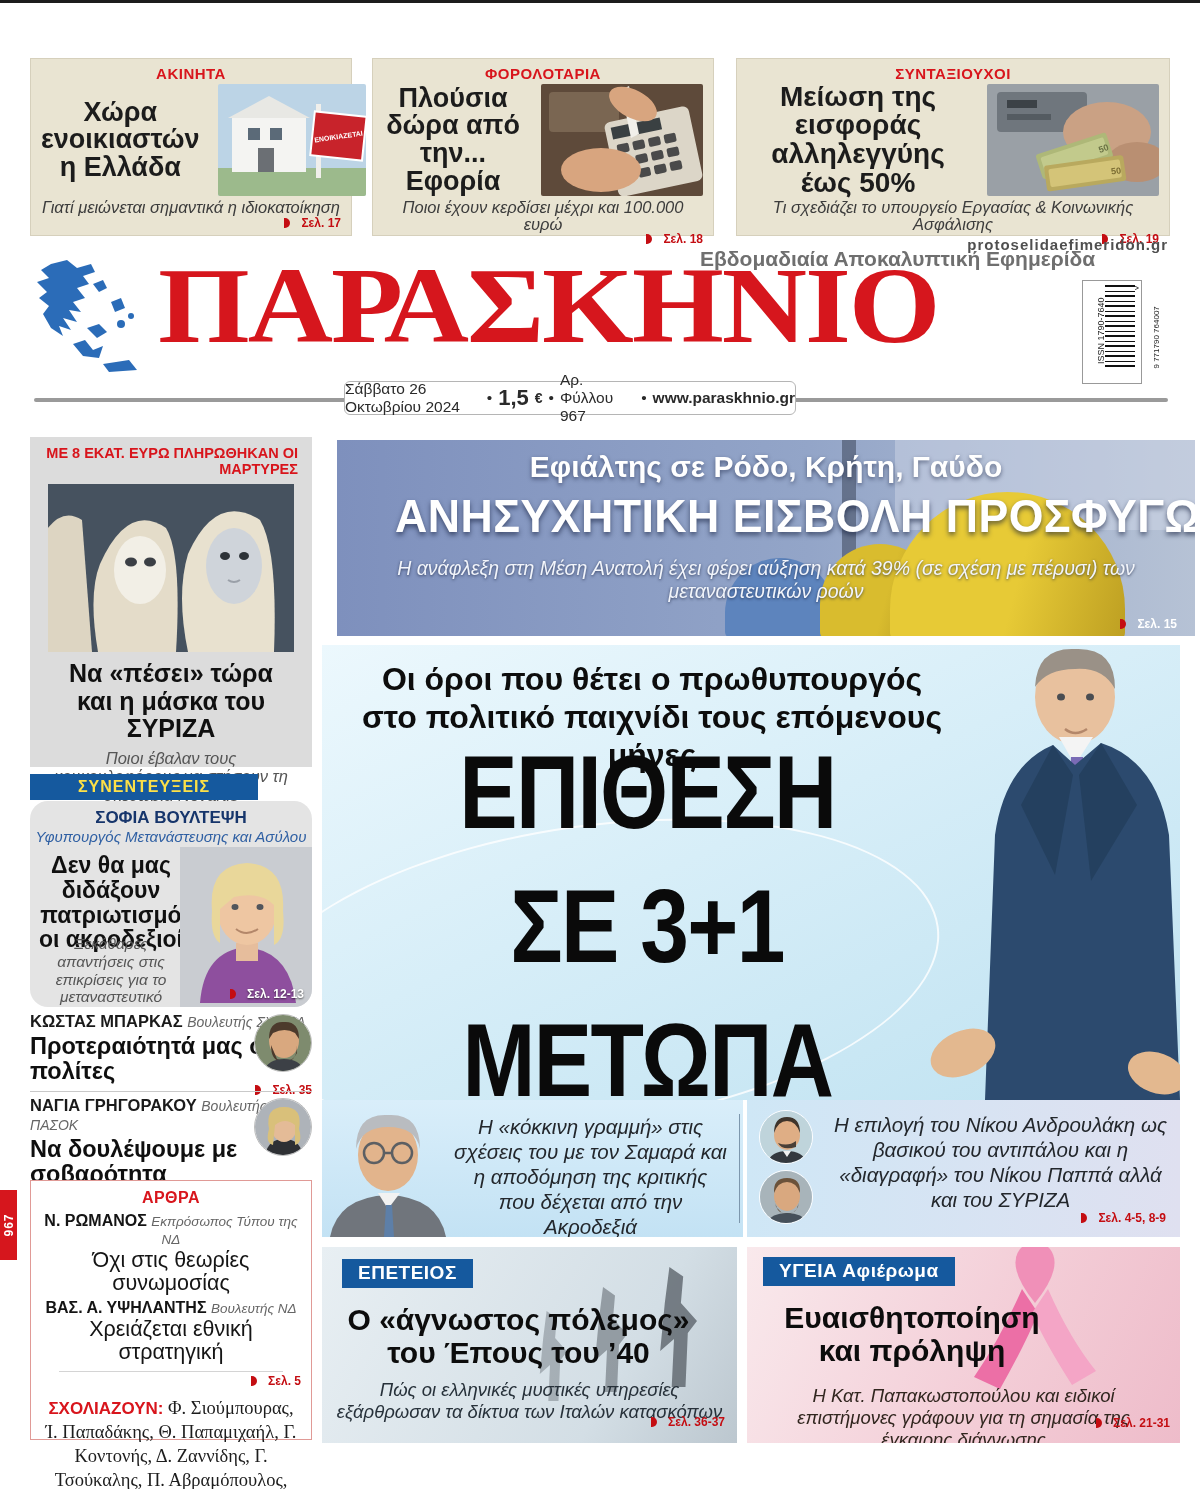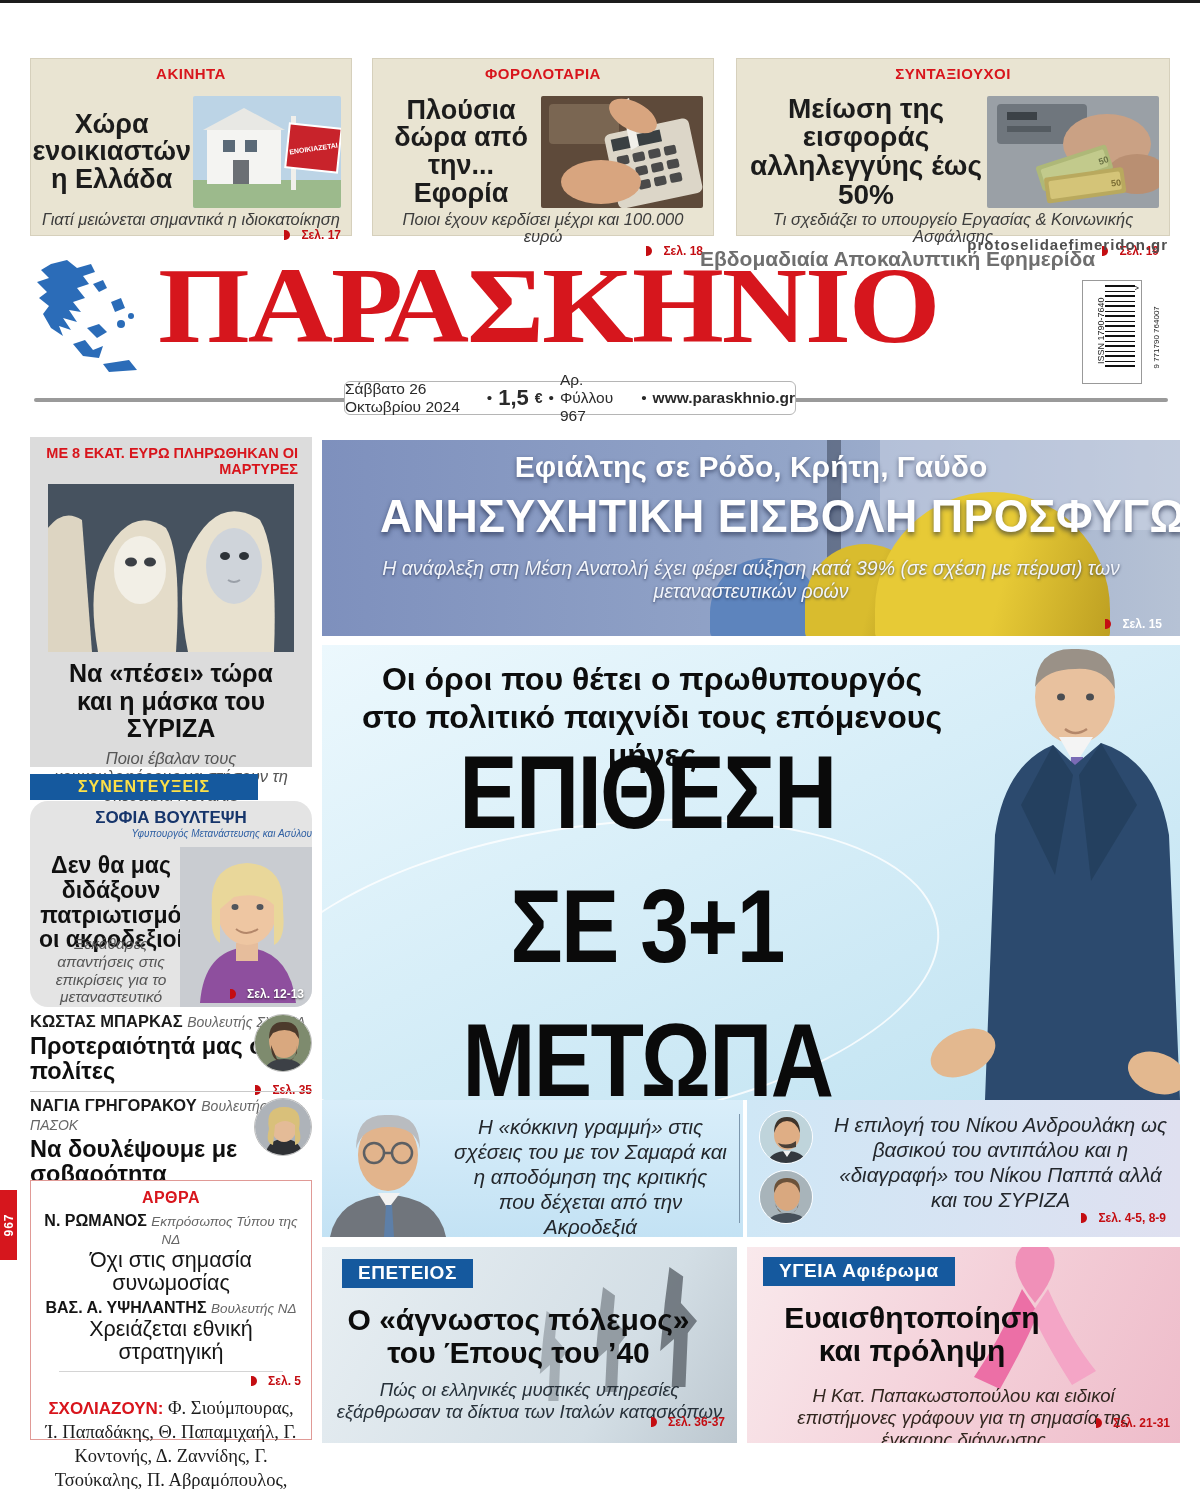--- a/index.html
+++ b/index.html
@@ -3,21 +3,21 @@
 <meta charset="utf-8">
 <style>
   * { margin:0; padding:0; box-sizing:border-box; }
   body { background:#ffffff; font-family:"Liberation Sans", sans-serif; }
   .sheet { position:relative; width:1200px; height:1489px; background:#fff; overflow:hidden; }
   .topline { position:absolute; left:0; top:0; width:100%; height:3px; background:#1d1d1d; }
 
   
   .teaser { position:absolute; top:58px; height:178px; background:#e9e4d2; border:1px solid #d6d0bc; padding:6px 10px 4px; }
   .teaser .cat { text-align:center; color:#d8151c; font-weight:bold; font-size:15px; letter-spacing:.5px; }
-  .teaser .trow { display:flex; align-items:center; gap:2px; margin-top:14px; height:112px;justify-content:flex-end; }
+  .teaser .trow { display:flex; align-items:center; gap:18px; margin-top:2px; height:112px; }
   .teaser .thead { flex:1; text-align:center; font-weight:bold; color:#1c1c1c; line-height:1.02; }
   .teaser .tphoto { position:relative; overflow:hidden; border-radius:2px; flex:none; }
   .teaser .tsub { font-style:italic; color:#3c3c3c; font-size:16.5px; text-align:center; margin-top:3px; line-height:1; }
   .page-ref { display:flex; align-items:center; justify-content:flex-end; gap:11px; color:#c40d12; font-weight:bold; font-size:12px; }
   .page-ref .marker { width:6px; height:10px; background:#c40d12; border-radius:0 7px 7px 0; }
   .page-ref.white { color:#fff; } .page-ref.white .marker { background:#c40d12; }
 
   
   .watermark { position:absolute; top:236px; right:32px; font-size:15px; font-weight:bold; color:#4f4f4f; letter-spacing:1px; }
   .tagline { position:absolute; top:247px; left:700px; font-size:21px; font-weight:bold; color:#6f6f6f; }
@@ -36,21 +36,21 @@
   
   .lp { position:absolute; left:30px; width:282px; }
   .novartis { top:437px; height:330px; background:#dcdcdc; padding:8px 14px; }
   .novartis .kick { color:#d8151c; font-weight:bold; font-size:14.5px; text-align:right; }
   .novartis .photo { position:relative; margin:7px 4px 8px; height:168px; background:#46525f; overflow:hidden; }
   .novartis h2 { font-size:25px; color:#101010; text-align:center; line-height:1.1; }
   .novartis .sub { font-style:italic; color:#555; font-size:16.5px; text-align:center; line-height:1.15; margin-top:6px; }
   .banner-blue { position:absolute; left:30px; width:228px; background:#15599e; color:#fde047; font-weight:bold; font-size:16px; text-align:center; letter-spacing:1px; padding:4px 0; }
   .voultepsi { top:801px; height:206px; background:#e4e4e4; overflow:hidden;border-radius:18px; }
   .voultepsi .name { color:#16356b; font-weight:bold; font-size:17px; text-align:center; margin-top:7px; }
-  .voultepsi .role { color:#2e5fa3; font-style:italic; font-size:10px; text-align:right; }
+  .voultepsi .role { color:#2e5fa3; font-style:italic; font-size:15px; text-align:center; }
   .voultepsi h3 { position:absolute; left:6px; top:52px; width:150px; font-size:23px; color:#101010; text-align:center; line-height:1.08; }
   .voultepsi .sub { position:absolute; left:6px; top:134px; width:150px; font-style:italic; color:#555; font-size:15.5px; text-align:center; line-height:1.15; }
   .voultepsi .vp-page { position:absolute; right:8px; bottom:6px; color:#fff; text-shadow:0 1px 2px rgba(0,0,0,.6); }
   .mp { position:absolute; left:30px; width:282px; }
   .mp .nline { font-size:16.5px; }
   .mp .nline b { color:#1a1a1a; } .mp .nline i { color:#666; font-size:14px; }
   .mp h3 { font-size:23.5px; color:#0f0f0f; line-height:1.05; margin-top:3px; }
   .mp .circ { position:absolute; right:0; top:2px; width:58px; height:58px; border-radius:50%; overflow:hidden; border:1px solid #bbb; }
   .divider { position:absolute; left:30px; width:282px; height:1px; background:#c9c9c9; }
   .arthra { top:1180px; height:260px; background:#fff; border:1.5px solid #e09a96; padding:8px 10px; }
@@ -58,21 +58,21 @@
   .arthra .aname { text-align:center; margin-top:5px; font-size:16px; }
   .arthra .aname b { color:#141414; } .arthra .aname i { color:#666; font-size:13.5px; }
   .arthra .ahead { text-align:center; font-size:21.5px; font-weight:500; color:#151515; line-height:1.05; margin-top:1px; }
   .arthra .arule { height:1px; background:#d4d4d4; margin:8px 18px 2px; }
   .commenters { font-family:"Liberation Serif", serif; font-size:18.5px; color:#1d1d1d; text-align:center; line-height:1.3; margin-top:8px; }
   .commenters .lbl { color:#d8151c; font-weight:bold; font-family:"Liberation Sans", sans-serif; font-size:17px; }
   .side-tag { position:absolute; left:0; top:1190px; width:17px; height:70px; background:#d6161d; display:flex; align-items:center; justify-content:center; }
   .side-tag span { transform:rotate(-90deg); color:#fff; font-weight:bold; font-size:12px; letter-spacing:1px; }
 
   
-  .refband { position:absolute; left:322px; top:440px; width:858px; height:196px; background:linear-gradient(90deg,#7e90bd,#93a5c8 55%,#b6c2d5); overflow:hidden; }
+  .refband { position:absolute; left:337px; top:440px; width:858px; height:196px; background:linear-gradient(90deg,#7e90bd,#93a5c8 55%,#b6c2d5); overflow:hidden; }
   .tent-y { position:absolute; right:70px; bottom:-6px; width:235px; height:150px; background:linear-gradient(105deg,#e7ca36 55%,#bd9f22); border-radius:120px 120px 10px 10px; }
   .tent-y2 { position:absolute; right:255px; bottom:-4px; width:120px; height:96px; background:linear-gradient(105deg,#d9bc2e 55%,#a98e1e); border-radius:60px 60px 8px 8px; }
   .tent-b { position:absolute; right:360px; bottom:-2px; width:110px; height:80px; background:#5d84bd; border-radius:55px 55px 6px 6px; }
   .wallpatch { position:absolute; right:0; top:0; width:300px; height:90px; background:rgba(210,218,232,.45); }
   .pipe { position:absolute; left:505px; top:0; width:14px; height:130px; background:rgba(60,70,90,.55); }
   .refband .kick { position:relative; text-align:center; color:#fff; font-weight:bold; font-size:30px; margin-top:10px; text-shadow:0 2px 4px rgba(20,30,60,.55); }
   .refband h1 { position:relative; text-align:center; margin-top:4px;padding-left:36px; }
   .refband h1 span { display:inline-block; color:#fff; font-weight:900; font-size:47px; letter-spacing:.5px; transform:scaleX(.95); text-shadow:0 3px 6px rgba(15,25,55,.6); white-space:nowrap; }
   .refband .sub { position:relative; text-align:center; color:#f2f5fb; font-style:italic; font-size:19.5px; margin-top:14px; text-shadow:0 1px 3px rgba(15,25,55,.7); }
   .refband .page-ref { position:absolute; right:18px; bottom:5px; }
@@ -333,21 +333,21 @@
     </div>
     <div class="page-ref">
         <span class="marker"></span>
         <span>Σελ. 32</span>
       </div>
   </div>
 
   <div class="lp arthra">
     <div class="abanner">ΑΡΘΡΑ</div>
     <div class="aname"><b>Ν. ΡΩΜΑΝΟΣ</b> <i>Εκπρόσωπος Τύπου της ΝΔ</i></div>
-    <div class="ahead">Όχι στις σημασία συνωμοσίας</div>
+    <div class="ahead">Όχι στις θεωρίες συνωμοσίας</div>
     <div class="aname"><b>ΒΑΣ. Α. ΥΨΗΛΑΝΤΗΣ</b> <i>Βουλευτής ΝΔ</i></div>
     <div class="ahead">Χρειάζεται εθνική στρατηγική</div>
     <div class="arule"></div>
     <div class="page-ref">
         <span class="marker"></span>
         <span>Σελ. 5</span>
       </div>
     <div class="commenters"><span class="lbl">ΣΧΟΛΙΑΖΟΥΝ:</span><span> Φ. Σιούμπουρας, Ί. Παπαδάκης, Θ. Παπαμιχαήλ, Γ. Κοντονής, Δ. Ζαννίδης, Γ. Τσούκαλης, Π. Αβραμόπουλος, Χρ. Γιαννούλης, Ιονιστής</span></div>
   </div>
 

